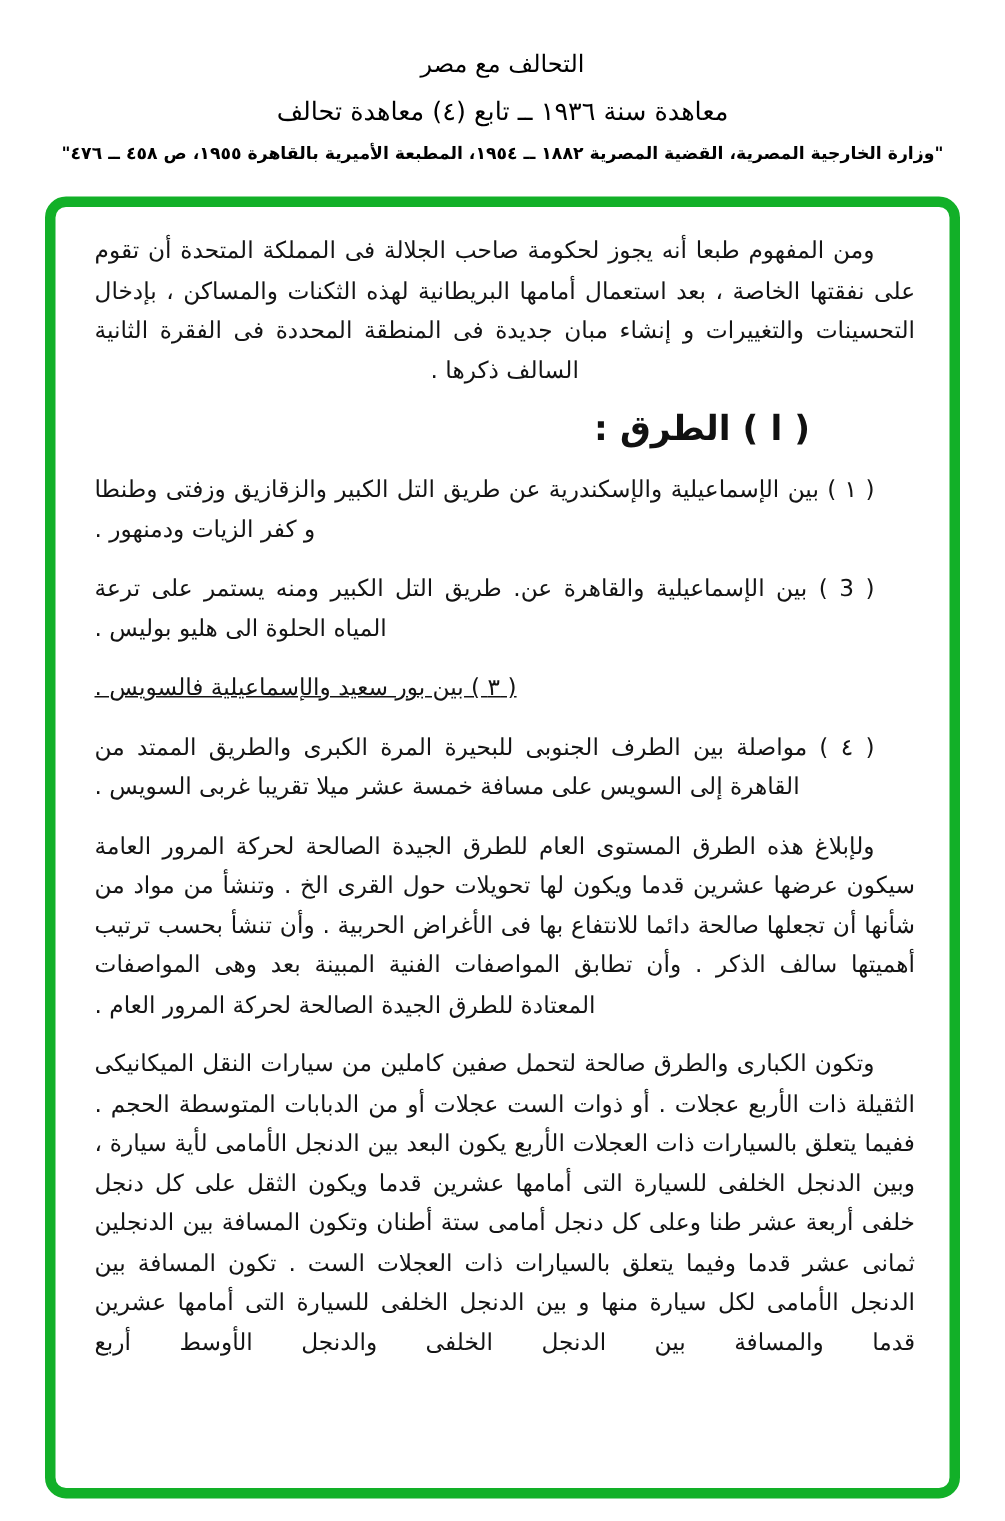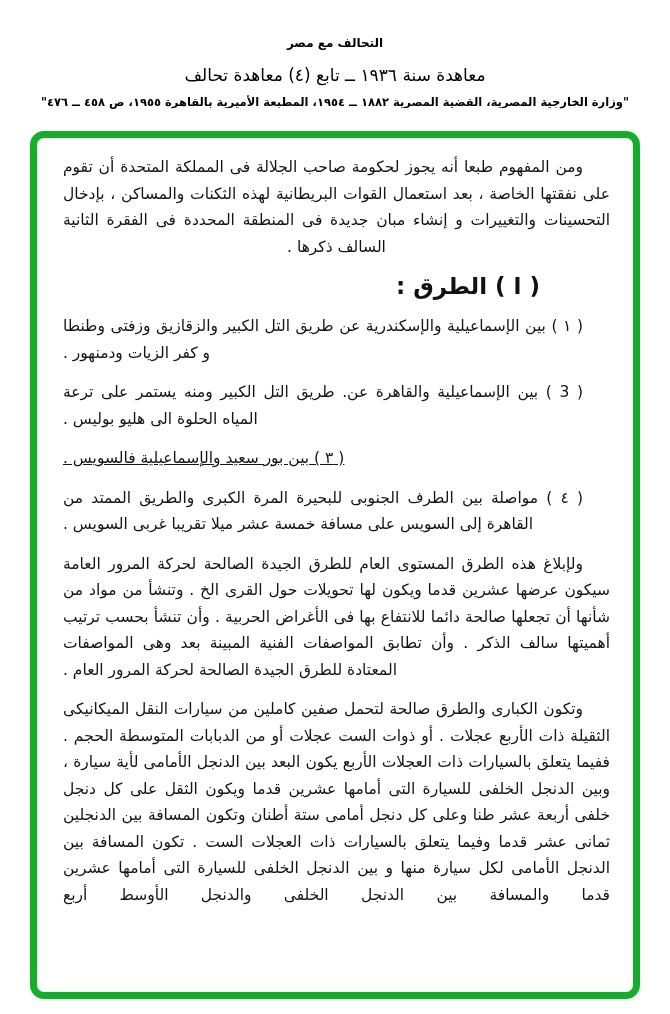--- a/index.html
+++ b/index.html
@@ -17,22 +17,22 @@
     overflow: hidden;
     direction: rtl;
   }
   
   .doc-header {
     padding-top: 33px;
     text-align: center;
     color: #000000;
   }
   .doc-title {
-    font-size: 12px;
-    font-weight: bold;
+    font-size: 16px;
+    font-weight: normal;
     line-height: 20px;
   }
   .doc-subtitle {
     margin-top: 11px;
     font-size: 17px;
     font-weight: normal;
     line-height: 22px;
   }
   .doc-source {
     margin-top: 9px;
@@ -88,21 +88,21 @@
 <div class="page">
 
   <header class="doc-header">
     <div class="doc-title">التحالف مع مصر</div>
     <div class="doc-subtitle">معاهدة سنة ١٩٣٦ ــ تابع (٤) معاهدة تحالف</div>
     <div class="doc-source">"وزارة الخارجية المصرية، القضية المصرية ١٨٨٢ ــ ١٩٥٤، المطبعة الأميرية بالقاهرة ١٩٥٥، ص ٤٥٨ ــ ٤٧٦"</div>
   </header>
 
   <main class="green-frame" style="border-color: rgb(18, 176, 40);">
 
-    <p class="para last-center">ومن المفهوم طبعا أنه يجوز لحكومة صاحب الجلالة فى المملكة المتحدة أن تقوم على نفقتها الخاصة ، بعد استعمال القوات البريطانية لهذه الثكنات والمساكن ، بإدخال التحسينات والتغييرات و إنشاء مبان جديدة فى المنطقة المحددة فى الفقرة الثانية السالف ذكرها .</p>
+    <p class="para last-center">ومن المفهوم طبعا أنه يجوز لحكومة صاحب الجلالة فى المملكة المتحدة أن تقوم على نفقتها الخاصة ، بعد استعمال أمامها البريطانية لهذه الثكنات والمساكن ، بإدخال التحسينات والتغييرات و إنشاء مبان جديدة فى المنطقة المحددة فى الفقرة الثانية السالف ذكرها .</p>
 
 
     <h2 class="roads-heading">( ا ) الطرق :</h2>
 
     <p class="para road-item last-left">( ١ ) بين الإسماعيلية والإسكندرية عن طريق التل الكبير والزقازيق وزفتى وطنطا و كفر الزيات ودمنهور .</p>
 
     <p class="para road-item last-left">( 3 ) بين الإسماعيلية والقاهرة عن. طريق التل الكبير ومنه يستمر على ترعة المياه الحلوة الى هليو بوليس .</p>
 
     <p class="para road-item center-line">( ٣ ) بين بور سعيد والإسماعيلية فالسويس .</p>
 

